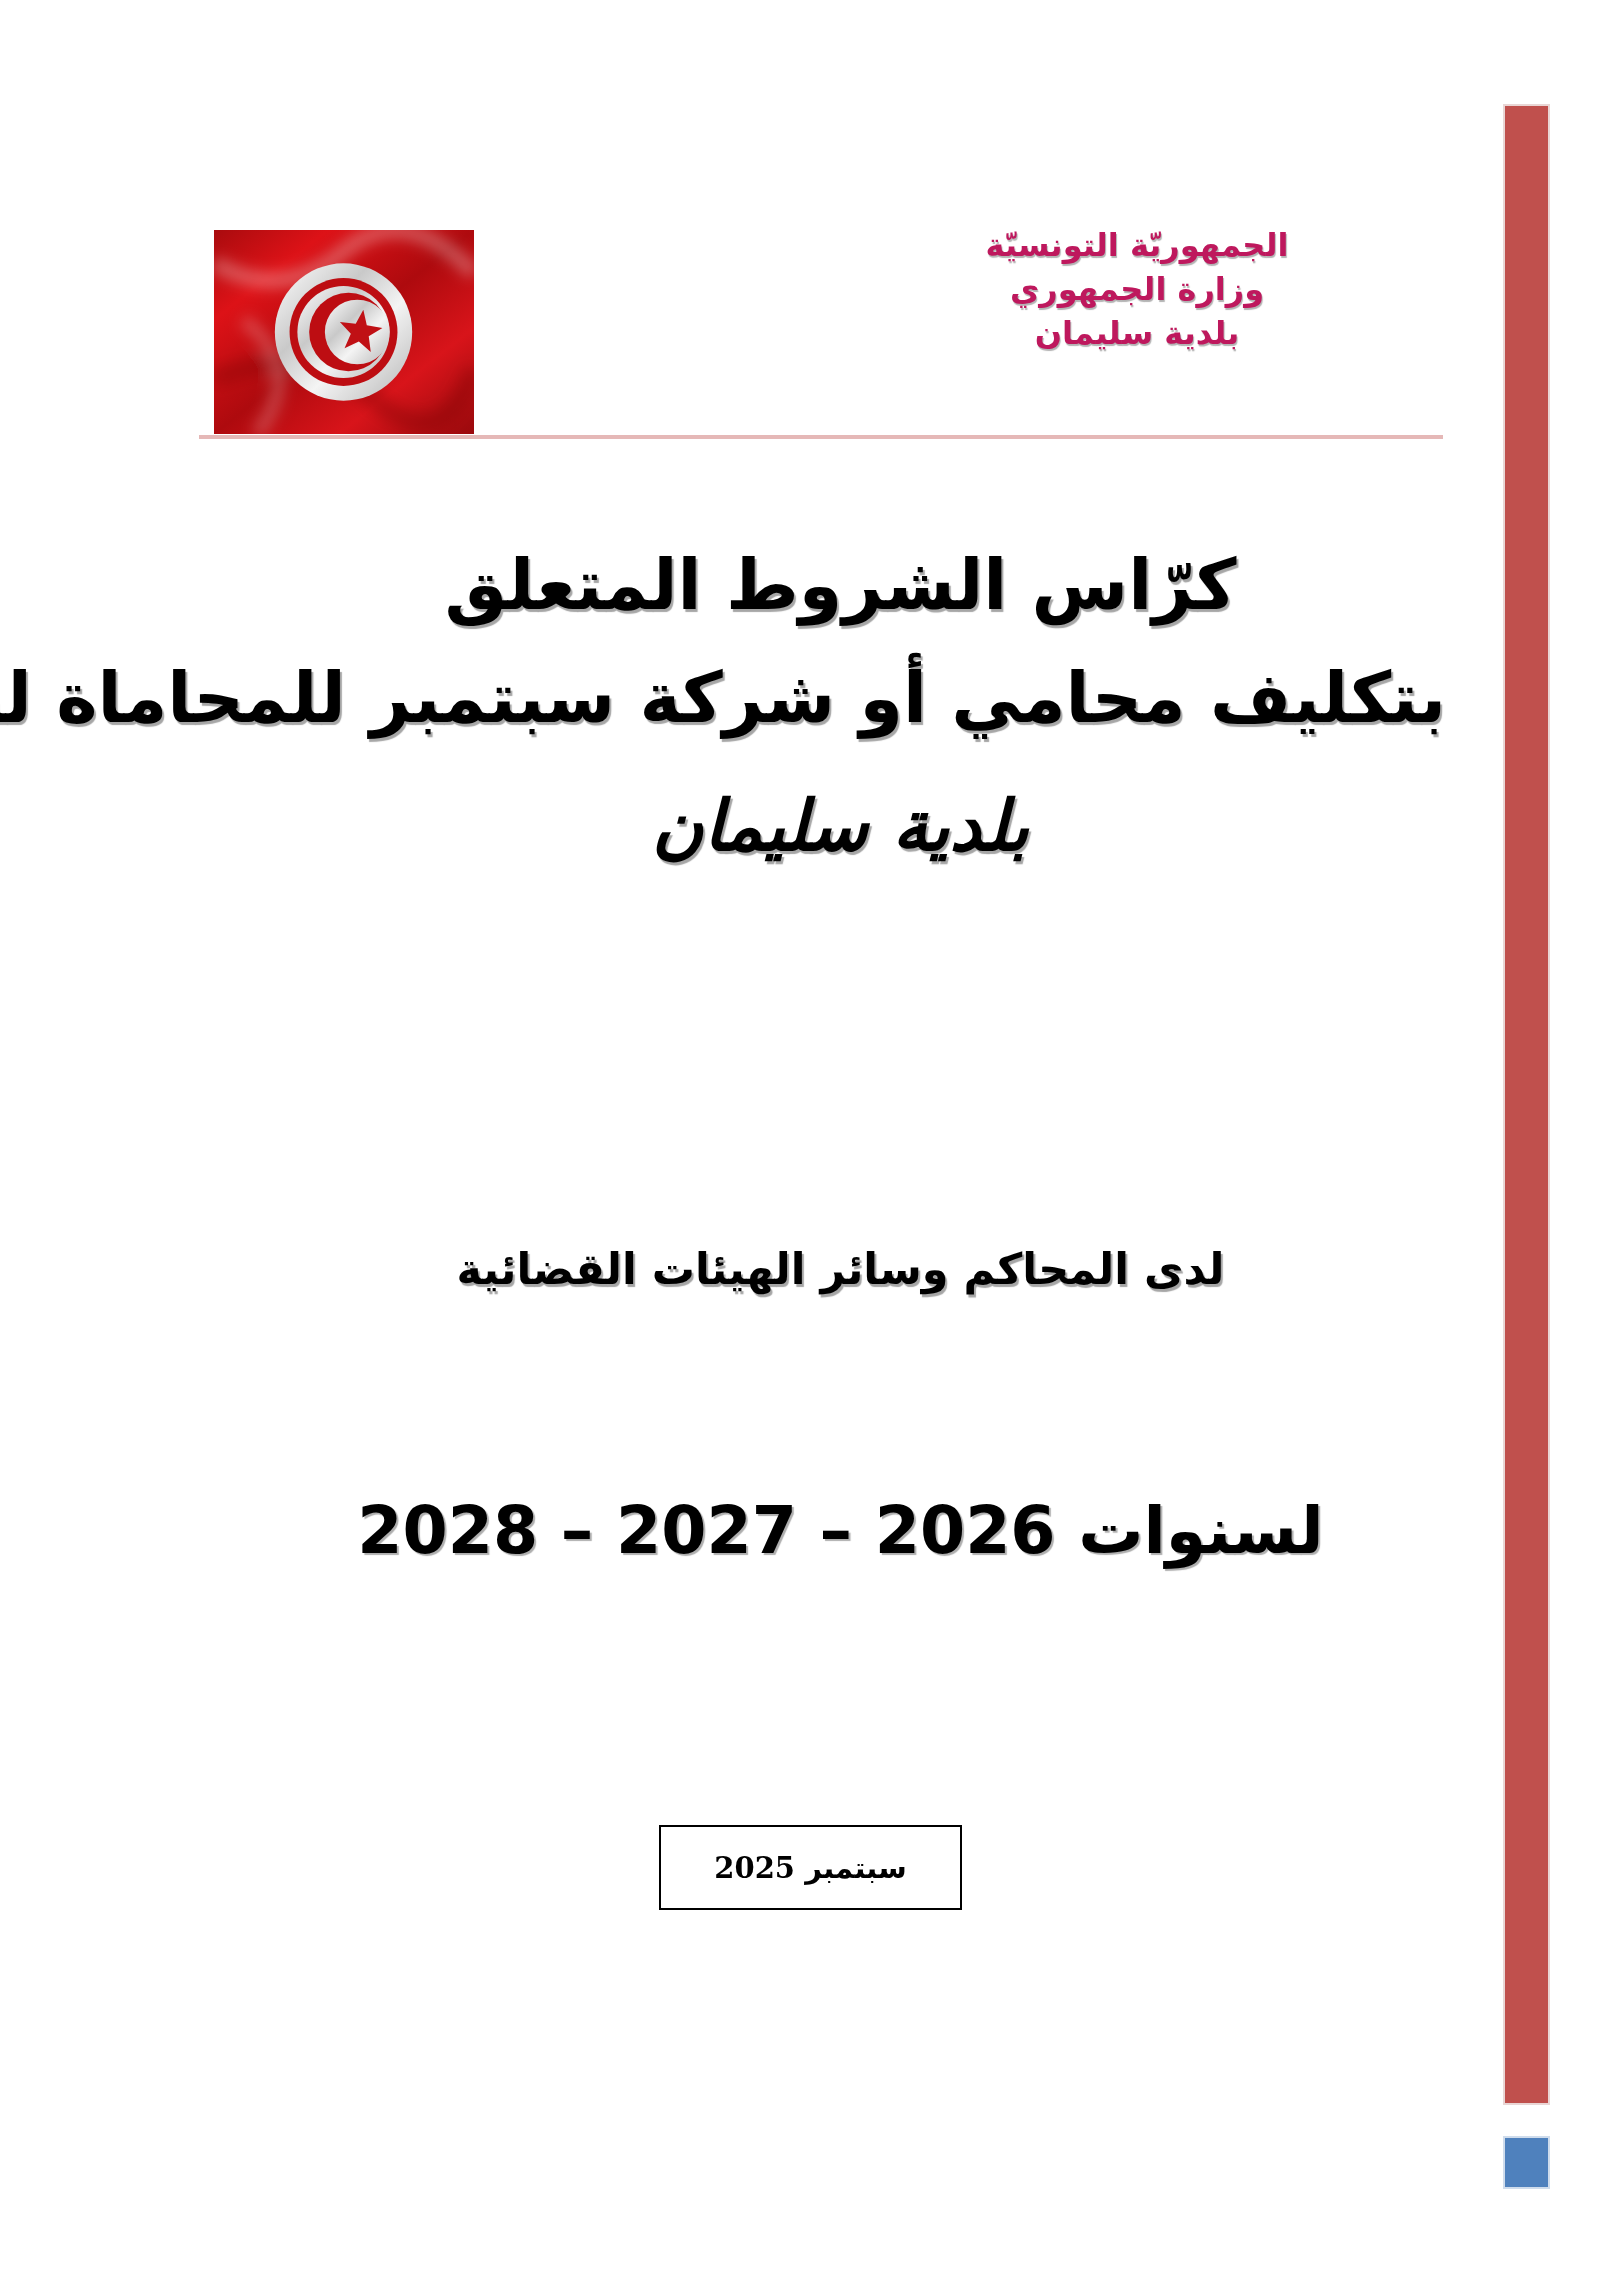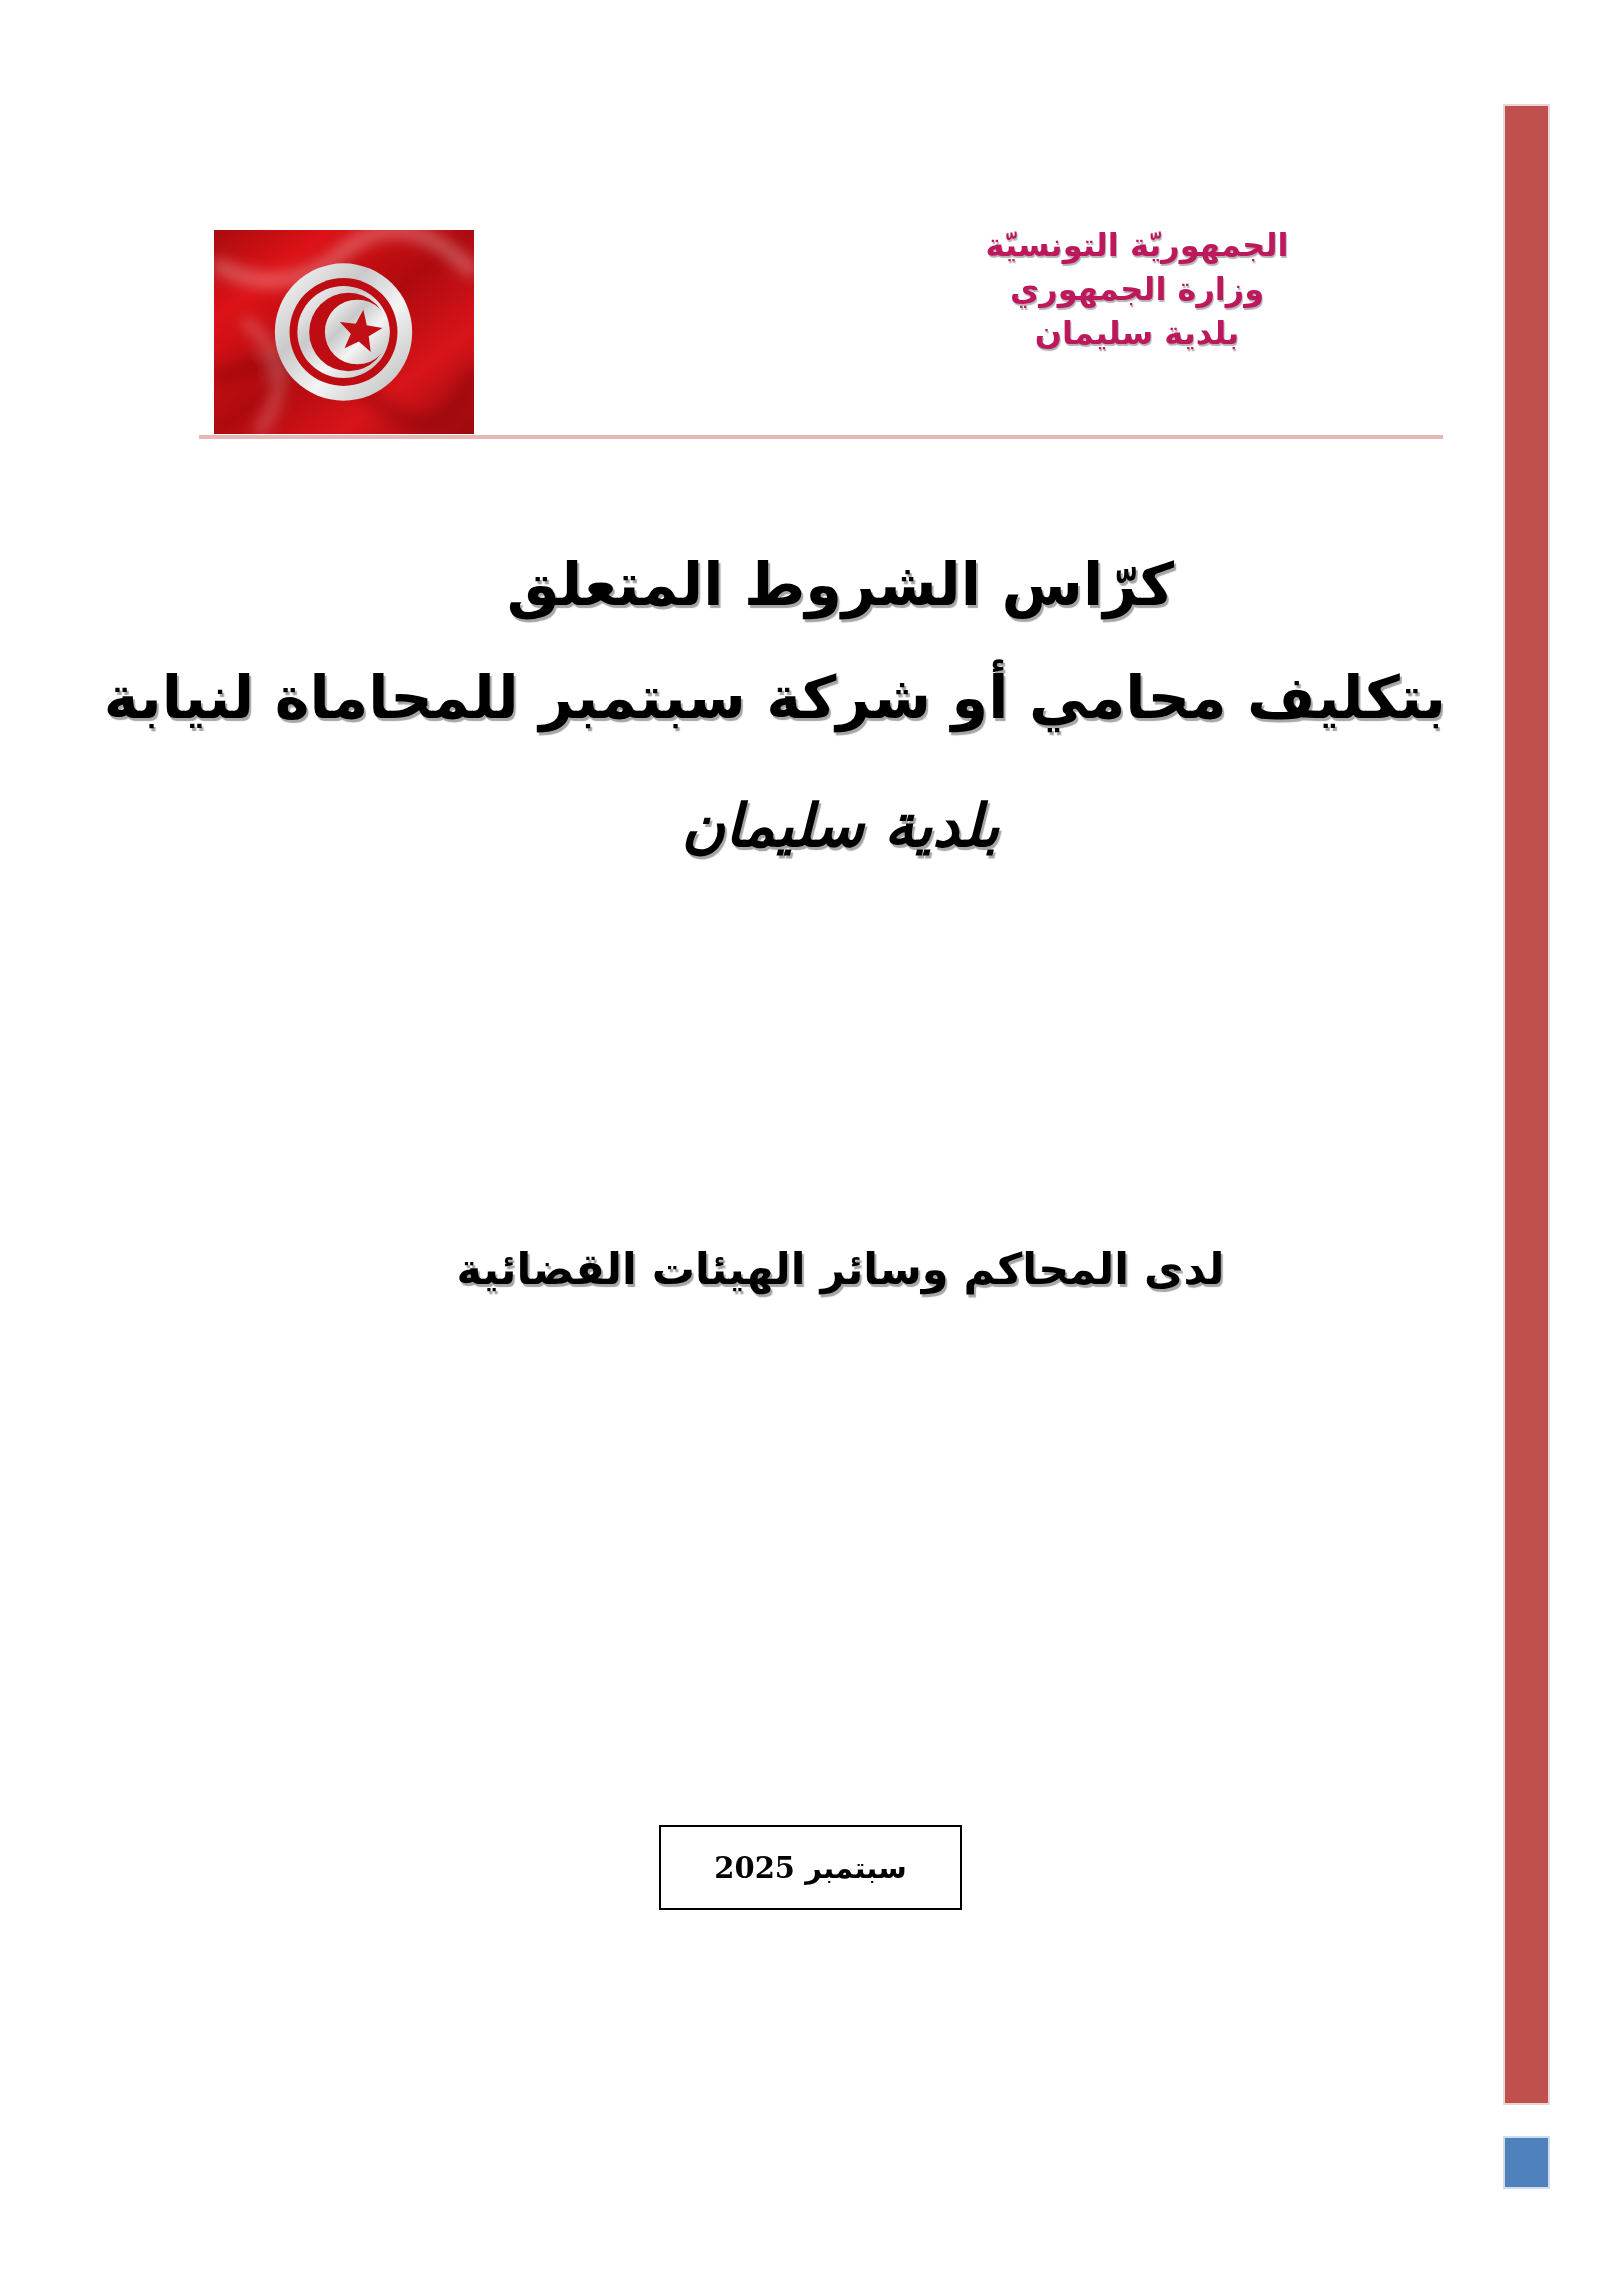--- a/index.html
+++ b/index.html
@@ -49,21 +49,21 @@
     left: 235px;
     width: 1211px;
     height: 98px;
     text-align: center;
     direction: rtl;
     font-weight: bold;
     color: #000;
     white-space: nowrap;
     line-height: 98px;
   }
-  .title-line  { font-size: 59px; text-shadow: 2px 2.9px 1px #a6a6a6; text-align: center; }
+  .title-line  { font-size: 70px; text-shadow: 2px 2.9px 1px #a6a6a6; text-align: center; }
   .t1 { top: 536px; }
   .t2 { top: 649px; }
   .t3 { top: 777px; font-style: italic; }
   .subtitle-line { top: 1220px; font-size: 43px; text-shadow: 2px 2.9px 1px #a6a6a6; }
   .years-line    { top: 1482px; font-size: 65px; text-shadow: 2px 2px 1px #aeaeae; }
   
   .date-box {
     position: absolute;
     left: 659px;
     top: 1825px;
@@ -150,20 +150,21 @@
   </div>
 
   <div class="divider" style="background-color: rgb(229, 184, 183);"></div>
 
   <div class="center-col title-line t1">كرّاس الشروط المتعلق</div>
   <div class="center-col title-line t2">بتكليف محامي أو شركة سبتمبر للمحاماة لنيابة</div>
   <div class="center-col title-line t3">بلدية سليمان</div>
 
   <div class="center-col subtitle-line">لدى المحاكم وسائر الهيئات القضائية</div>
 
+  <div class="center-col years-line">لسنوات 2026 – 2027 – 2028</div>
 
   <div class="date-box">
     <span>سبتمبر 2025</span>
   </div>
 
   <div class="accent-bar" style="background-color: rgb(192, 80, 77);"></div>
   <div class="accent-square" style="background-color: rgb(79, 129, 189);"></div>
 
 </div>
 

